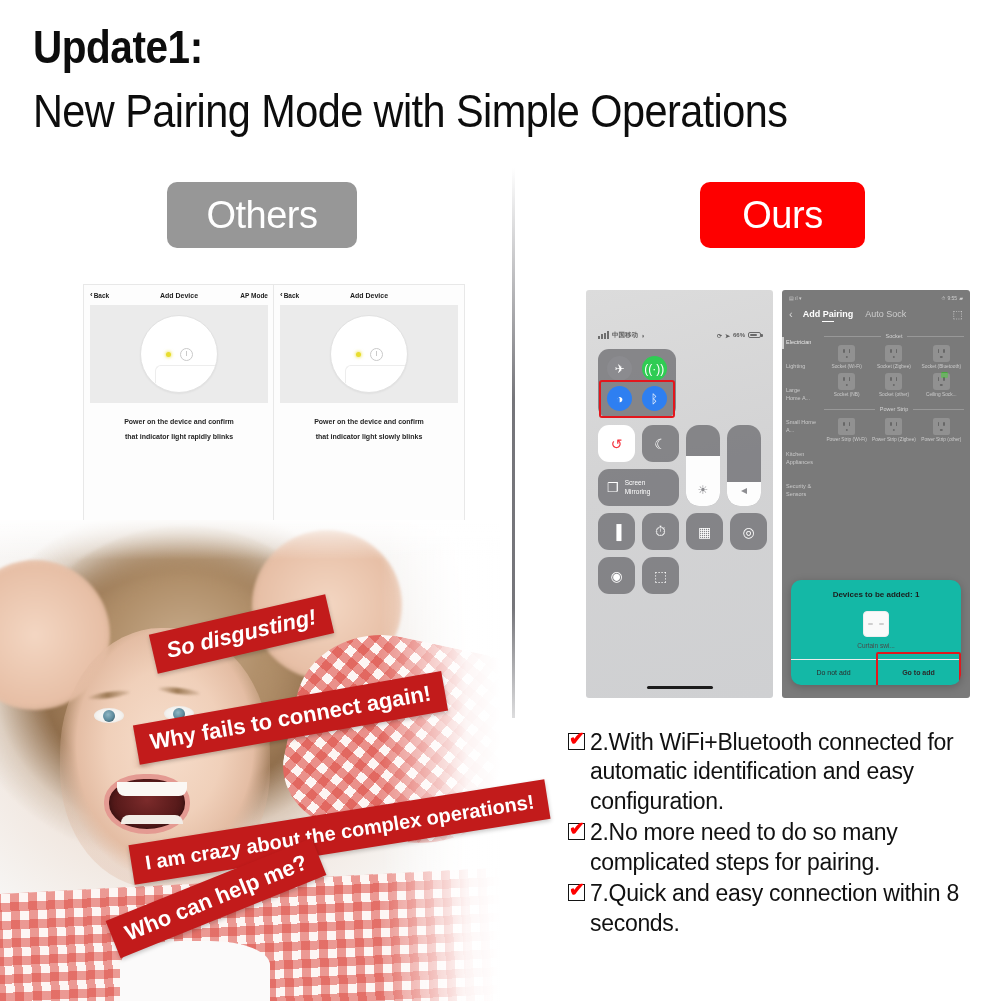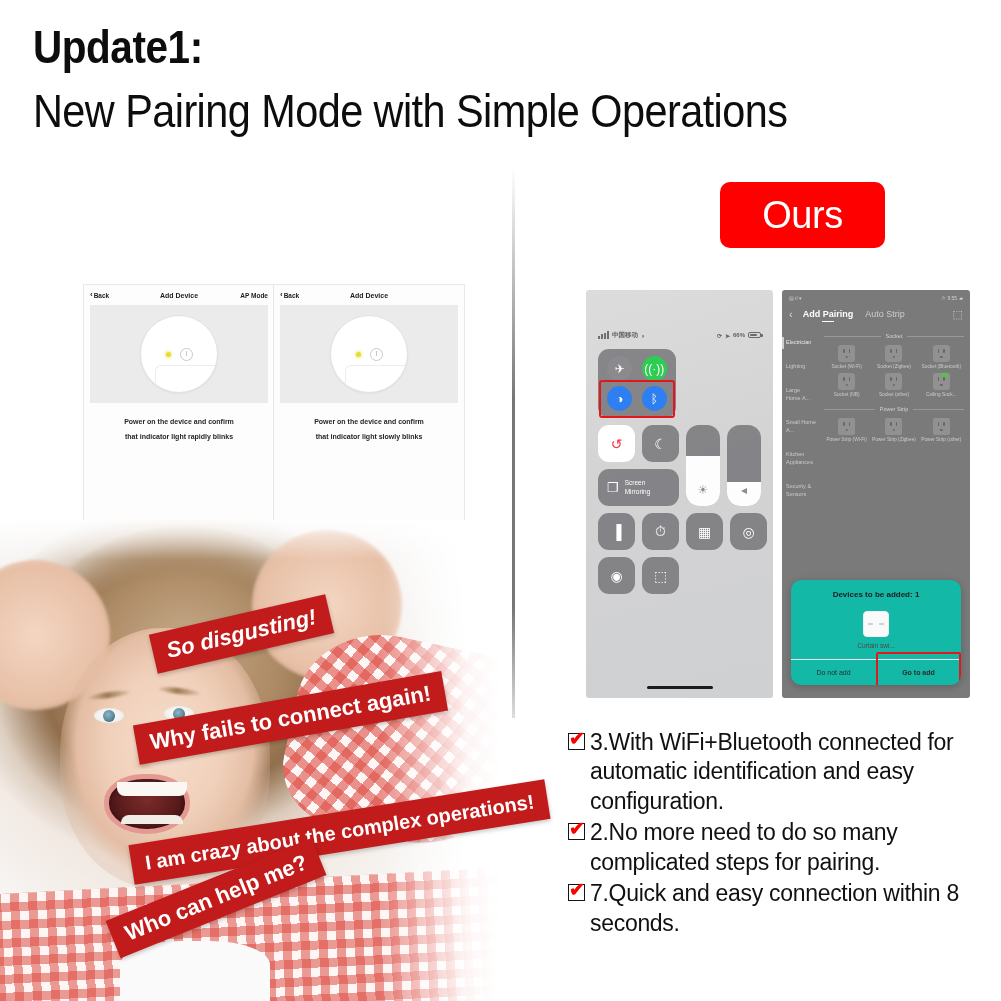--- a/index.html
+++ b/index.html
@@ -25,21 +25,21 @@
     white-space: nowrap;
   }
 
   
   .badge {
     position: absolute; display: flex; align-items: center; justify-content: center;
     border-radius: 10px; color: #fff; font-size: 38px; font-weight: 400;
     letter-spacing: -0.5px;
   }
   #badge-others { left: 167px; top: 182px; width: 190px; height: 66px; background: #979797; }
-  #badge-ours   { left: 720px; top: 182px; width: 165px; height: 66px; background: #fe0000; }
+  #badge-ours   { left: 700px; top: 182px; width: 165px; height: 66px; background: #fe0000; }
 
   
   #divider {
     position: absolute; left: 512px; top: 168px; width: 3px; height: 550px;
     background: linear-gradient(to bottom, rgba(120,120,124,0) 0%, rgba(110,110,115,0.95) 42%, rgba(110,110,115,0.95) 80%, rgba(120,120,124,0.25) 100%);
   }
 
   
   .appshot {
     position: absolute; top: 284px; width: 192px; height: 285px;
@@ -279,20 +279,21 @@
   .bl-text { font-size: 23px; line-height: 1.28; color: #111; letter-spacing: -0.3px; }
 </style>
 </head>
 <body>
 
 <div id="root">
 
   <div class="hd1">Update1:</div>
   <div class="hd2">New Pairing Mode with Simple Operations</div>
 
+  <div class="badge" id="badge-others">Others</div>
   <div class="badge" id="badge-ours">Ours</div>
 
   <div id="divider"></div>
 
   <div class="appshot" id="appshot-1">
     <div class="as-bar">
       <span class="as-back">
         <span class="as-chev">‹</span>
         <span>Back</span>
       </span>
@@ -445,21 +446,21 @@
       <span class="r">
         <span>⏱</span>
         <span>9:55</span>
         <span>▰</span>
       </span>
     </div>
 
     <div class="tu-head">
       <span class="tu-back">‹</span>
       <span class="tu-tab">Add Pairing</span>
-      <span class="tu-tab2">Auto Strip</span>
+      <span class="tu-tab2">Auto Sock</span>
       <span class="tu-scan">⬚</span>
     </div>
 
     <div class="tu-body">
       <div class="tu-side">
         <div class="tu-side-item sel">Electrician</div>
         <div class="tu-side-item">Lighting</div>
         <div class="tu-side-item">Large Home A...</div>
         <div class="tu-side-item">Small Home A...</div>
         <div class="tu-side-item">Kitchen Appliances</div>
@@ -553,21 +554,21 @@
       </div>
     </div>
   </div>
 
   <div id="bullets">
     <div class="bl-row">
       <span class="bl-check">
           <span class="bx"></span>
           <span class="tk">✔</span>
         </span>
-      <span class="bl-text">3.With WiFi+Bluetooth connected for automatic identification and easy configuration.</span>
+      <span class="bl-text">2.With WiFi+Bluetooth connected for automatic identification and easy configuration.</span>
     </div>
     <div class="bl-row">
       <span class="bl-check">
           <span class="bx"></span>
           <span class="tk">✔</span>
         </span>
       <span class="bl-text">2.No more need to do so many complicated steps for pairing.</span>
     </div>
     <div class="bl-row">
       <span class="bl-check">

